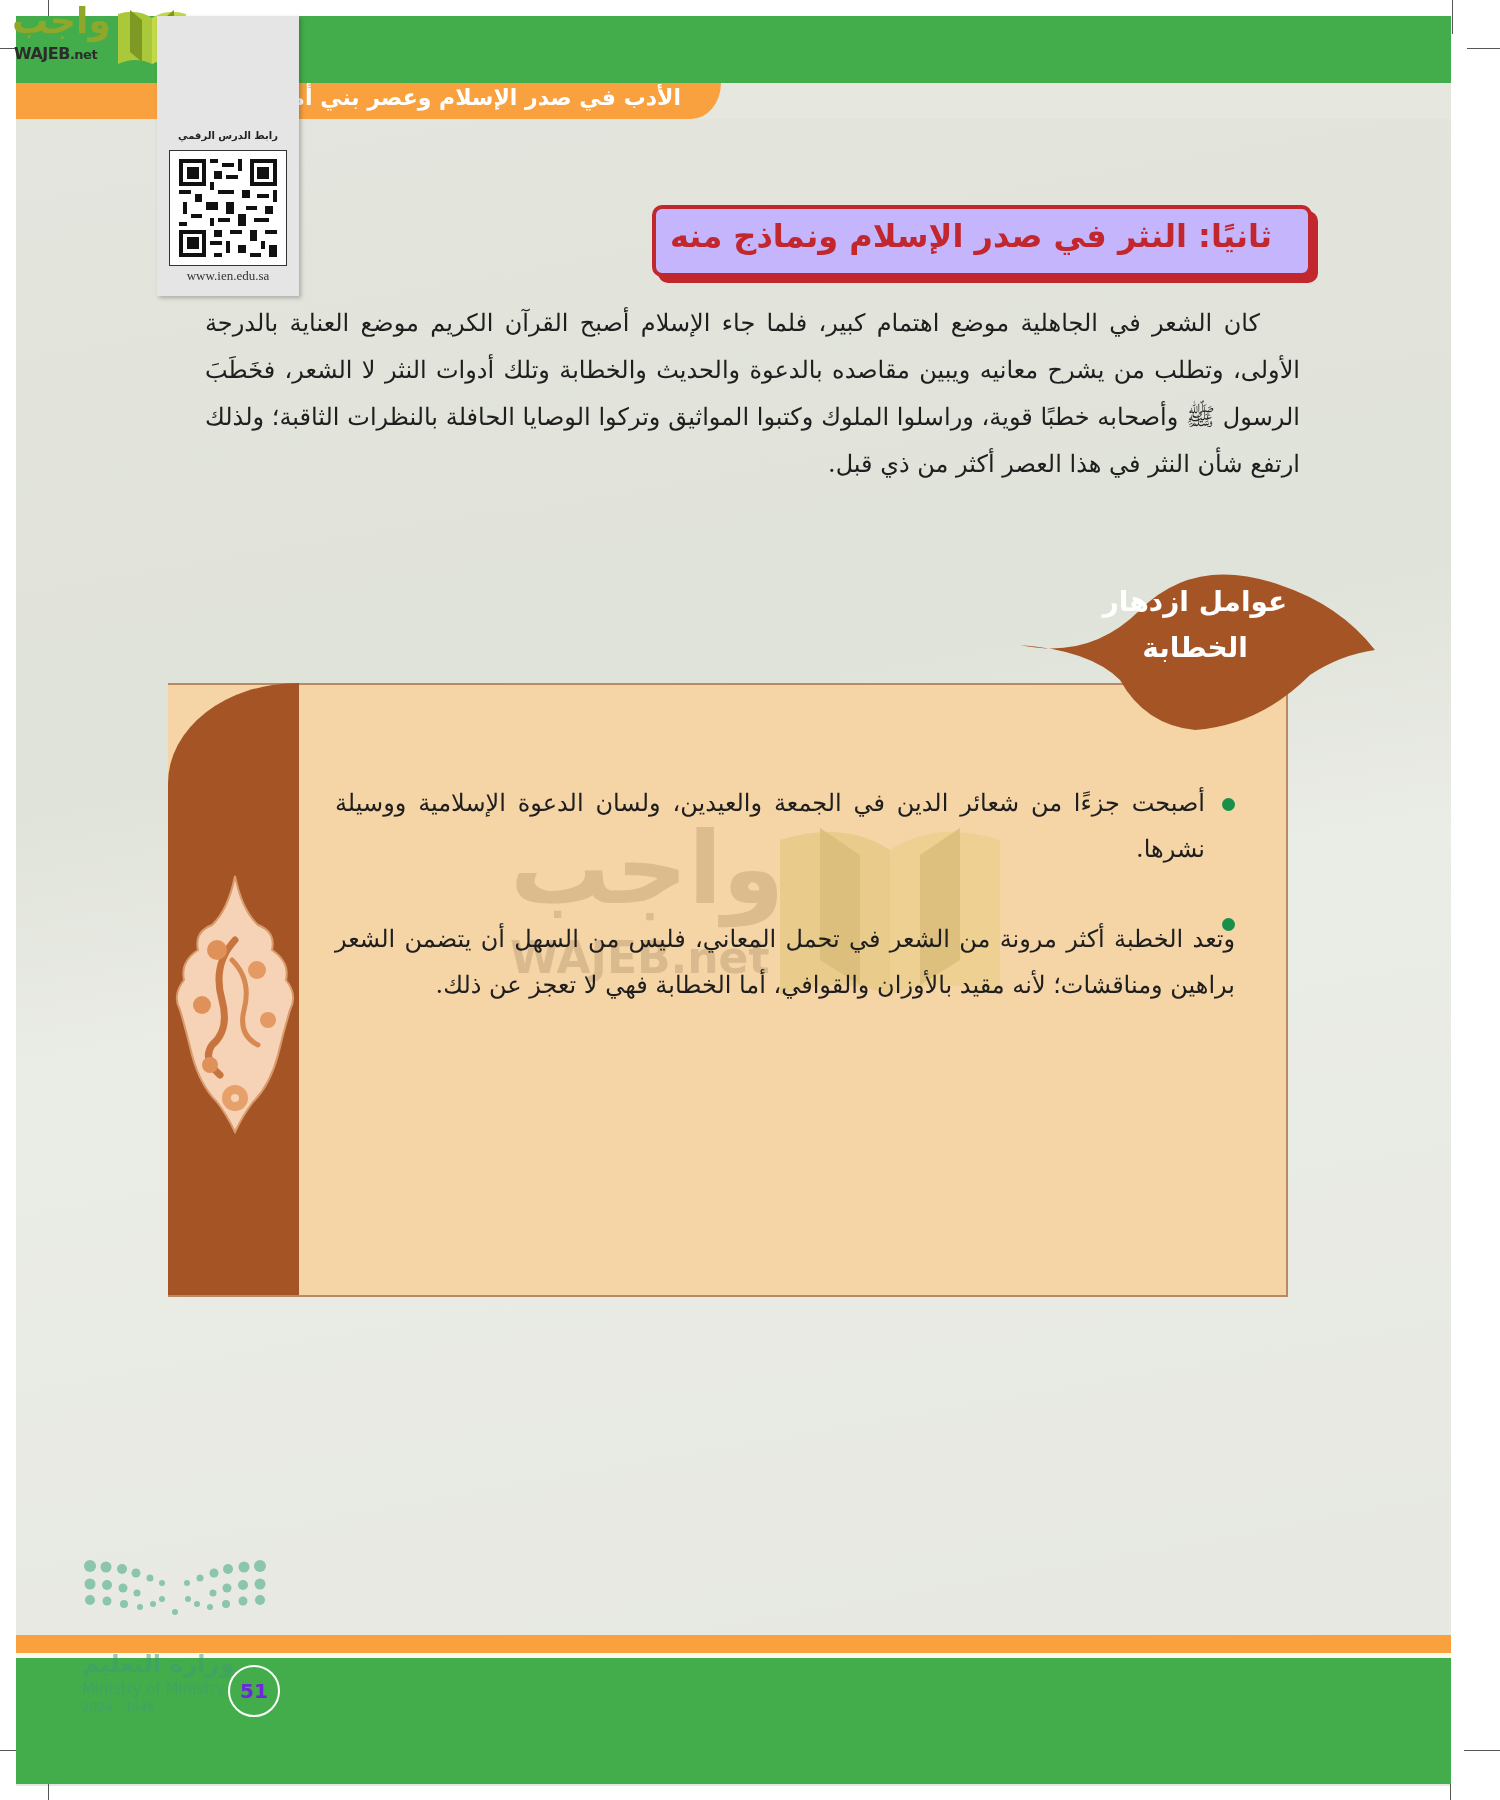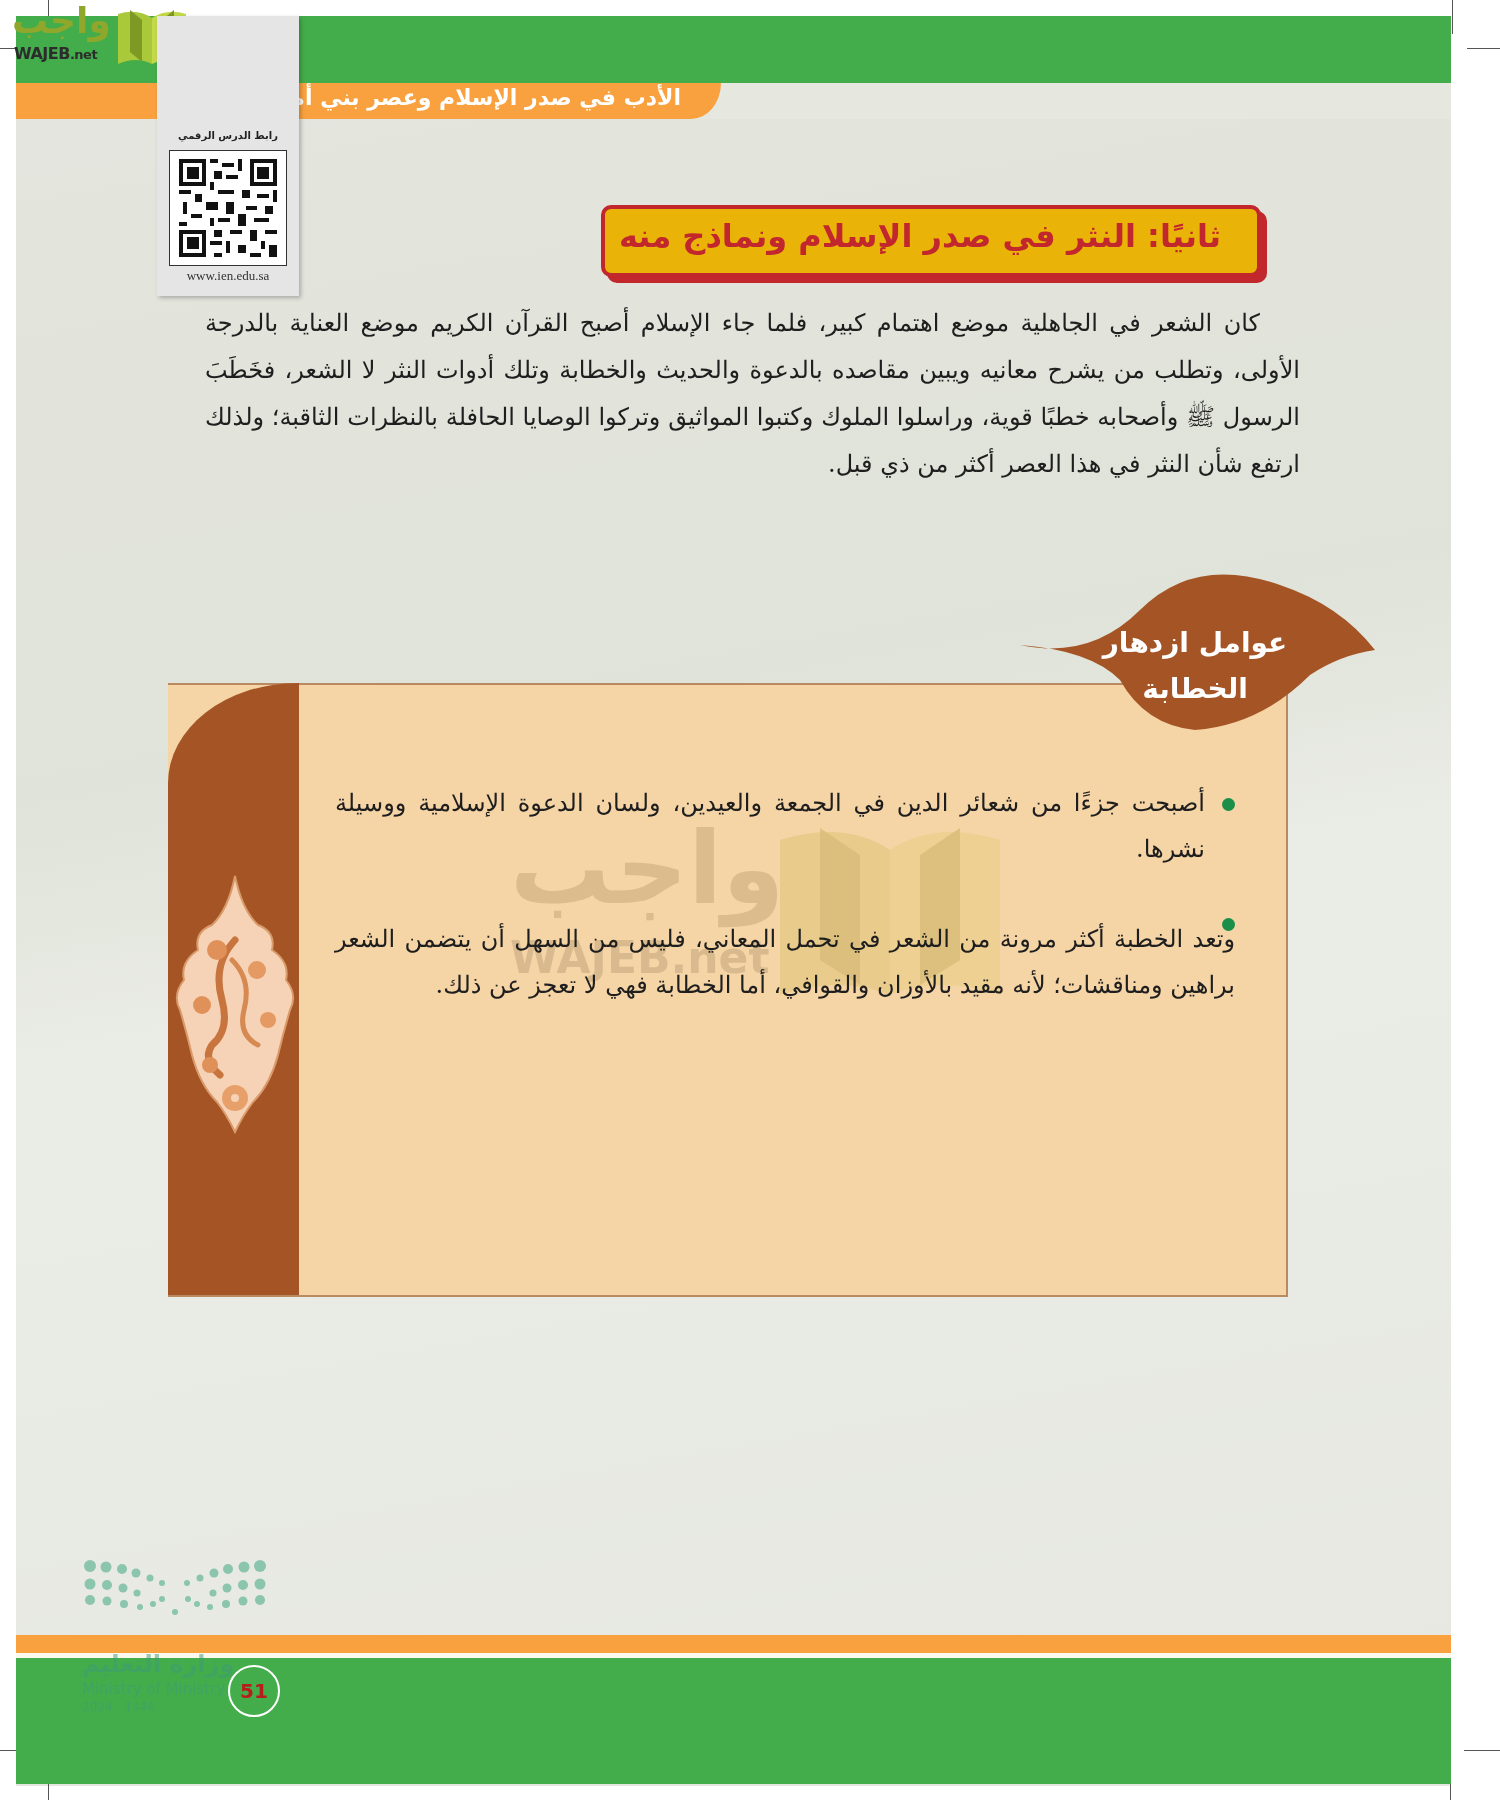--- a/index.html
+++ b/index.html
@@ -53,22 +53,22 @@
   }
   .qr-box {
     position: absolute; left: 12px; top: 134px; width: 116px; height: 114px; border: 1.5px solid #333; background: #fff;
   }
   .qr-url {
     position: absolute; left: 0; right: 0; top: 252px; text-align: center;
     font-family: "Liberation Serif", serif; font-size: 13px; color: #333;
   }
   
   .sec-title {
-    position: absolute; left: 601px; top: 205px; width: 652px; height: 64px;
-    background: #eab308; border: 4px solid #c1272d; border-radius: 10px;
+    position: absolute; left: 652px; top: 205px; width: 652px; height: 64px;
+    background: #c4b5fd; border: 4px solid #c1272d; border-radius: 10px;
     box-shadow: 6px 6px 0 #c1272d;
   }
   .sec-title span {
     position: absolute; right: 36px; top: 8px; direction: rtl; white-space: nowrap;
     font-family: "DejaVu Sans", sans-serif; font-weight: bold; font-size: 32px; color: #c1272d;
   }
   
   .intro {
     position: absolute; left: 205px; top: 300px; width: 1095px;
     direction: rtl; text-align: justify; text-align-last: right;
@@ -92,21 +92,21 @@
   }
   .box-content ul { list-style: none; margin: 0; padding: 0; }
   .box-content li { position: relative; padding-right: 30px; margin-bottom: 28px; text-align: justify; text-align-last: right; }
   .box-content li .dot {
     position: absolute; right: 0; top: 18px; width: 13px; height: 13px; border-radius: 50%; background: #1a8f4a;
   }
   .box-content p.note { margin: 44px 0 0 0; text-align: justify; text-align-last: right; }
   
   .badge { position: absolute; left: 1020px; top: 565px; width: 360px; height: 170px; }
   .badge-text {
-    position: absolute; left: 1095px; top: 620px; width: 200px; text-align: center; direction: rtl;
+    position: absolute; left: 1095px; top: 579px; width: 200px; text-align: center; direction: rtl;
     font-family: "DejaVu Sans", sans-serif; font-weight: bold; font-size: 28px; line-height: 46px; color: #ffffff;
   }
   
   .wm { position: absolute; left: 500px; top: 830px; width: 520px; height: 170px; opacity: 0.55; pointer-events: none; }
   .wm .ar {
     position: absolute; left: 10px; top: -20px; font-family: "DejaVu Sans", sans-serif; font-weight: bold;
     font-size: 100px; color: #c9a877; direction: rtl;
   }
   .wm .en {
     position: absolute; left: 10px; top: 102px; font-family: "DejaVu Sans", sans-serif; font-weight: bold;
@@ -118,21 +118,21 @@
   .ftr-green { position: absolute; left: 16px; top: 1658px; width: 1435px; height: 126px; background: #43ad4b; }
   .moe-dots { position: absolute; left: 80px; top: 1560px; }
   .moe-text {
     position: absolute; left: 82px; top: 1650px; font-family: "DejaVu Sans", sans-serif; color: #3d9a7a; opacity: 0.5;
   }
   .moe-text .ar { font-size: 24px; direction: rtl; font-weight: bold; }
   .moe-text .en { font-size: 15px; margin-top: 2px; }
   .moe-text .yr { font-size: 12px; margin-top: 2px; }
   .page-num {
     position: absolute; left: 228px; top: 1665px; width: 48px; height: 48px; border: 2.5px solid #ffffff; border-radius: 50%;
-    text-align: center; line-height: 48px; font-family: "DejaVu Sans", sans-serif; font-weight: bold; font-size: 20px; color: #b91c1c;
+    text-align: center; line-height: 48px; font-family: "DejaVu Sans", sans-serif; font-weight: bold; font-size: 20px; color: #6d28d9;
   }
 </style>
 </head>
 <body>
 
 <div class="page"></div>
 <div class="page-bg"></div>
 
 <div class="crop" style="left:48px;top:0;width:1px;height:34px;"></div>
 <div class="crop" style="left:0;top:48px;width:36px;height:1px;"></div>

